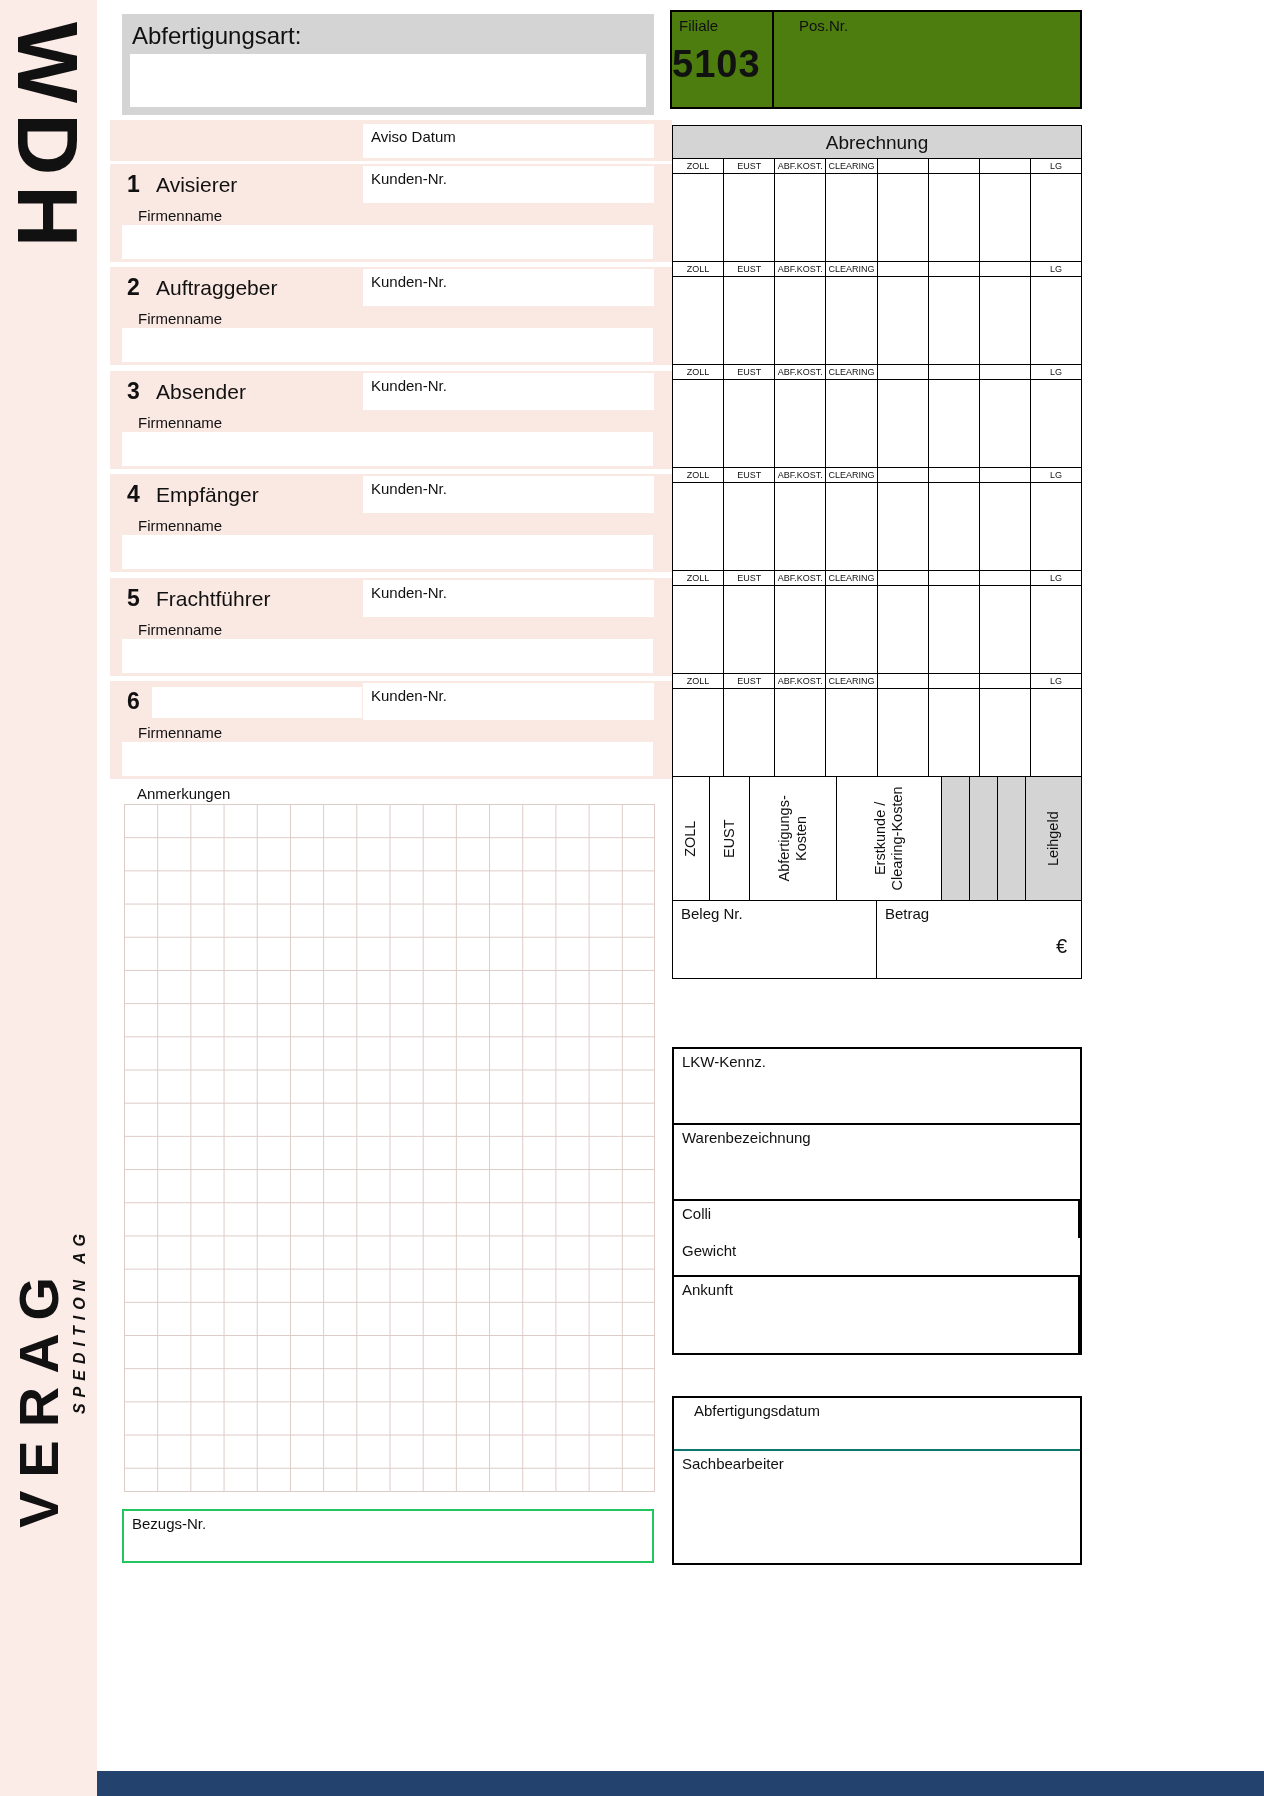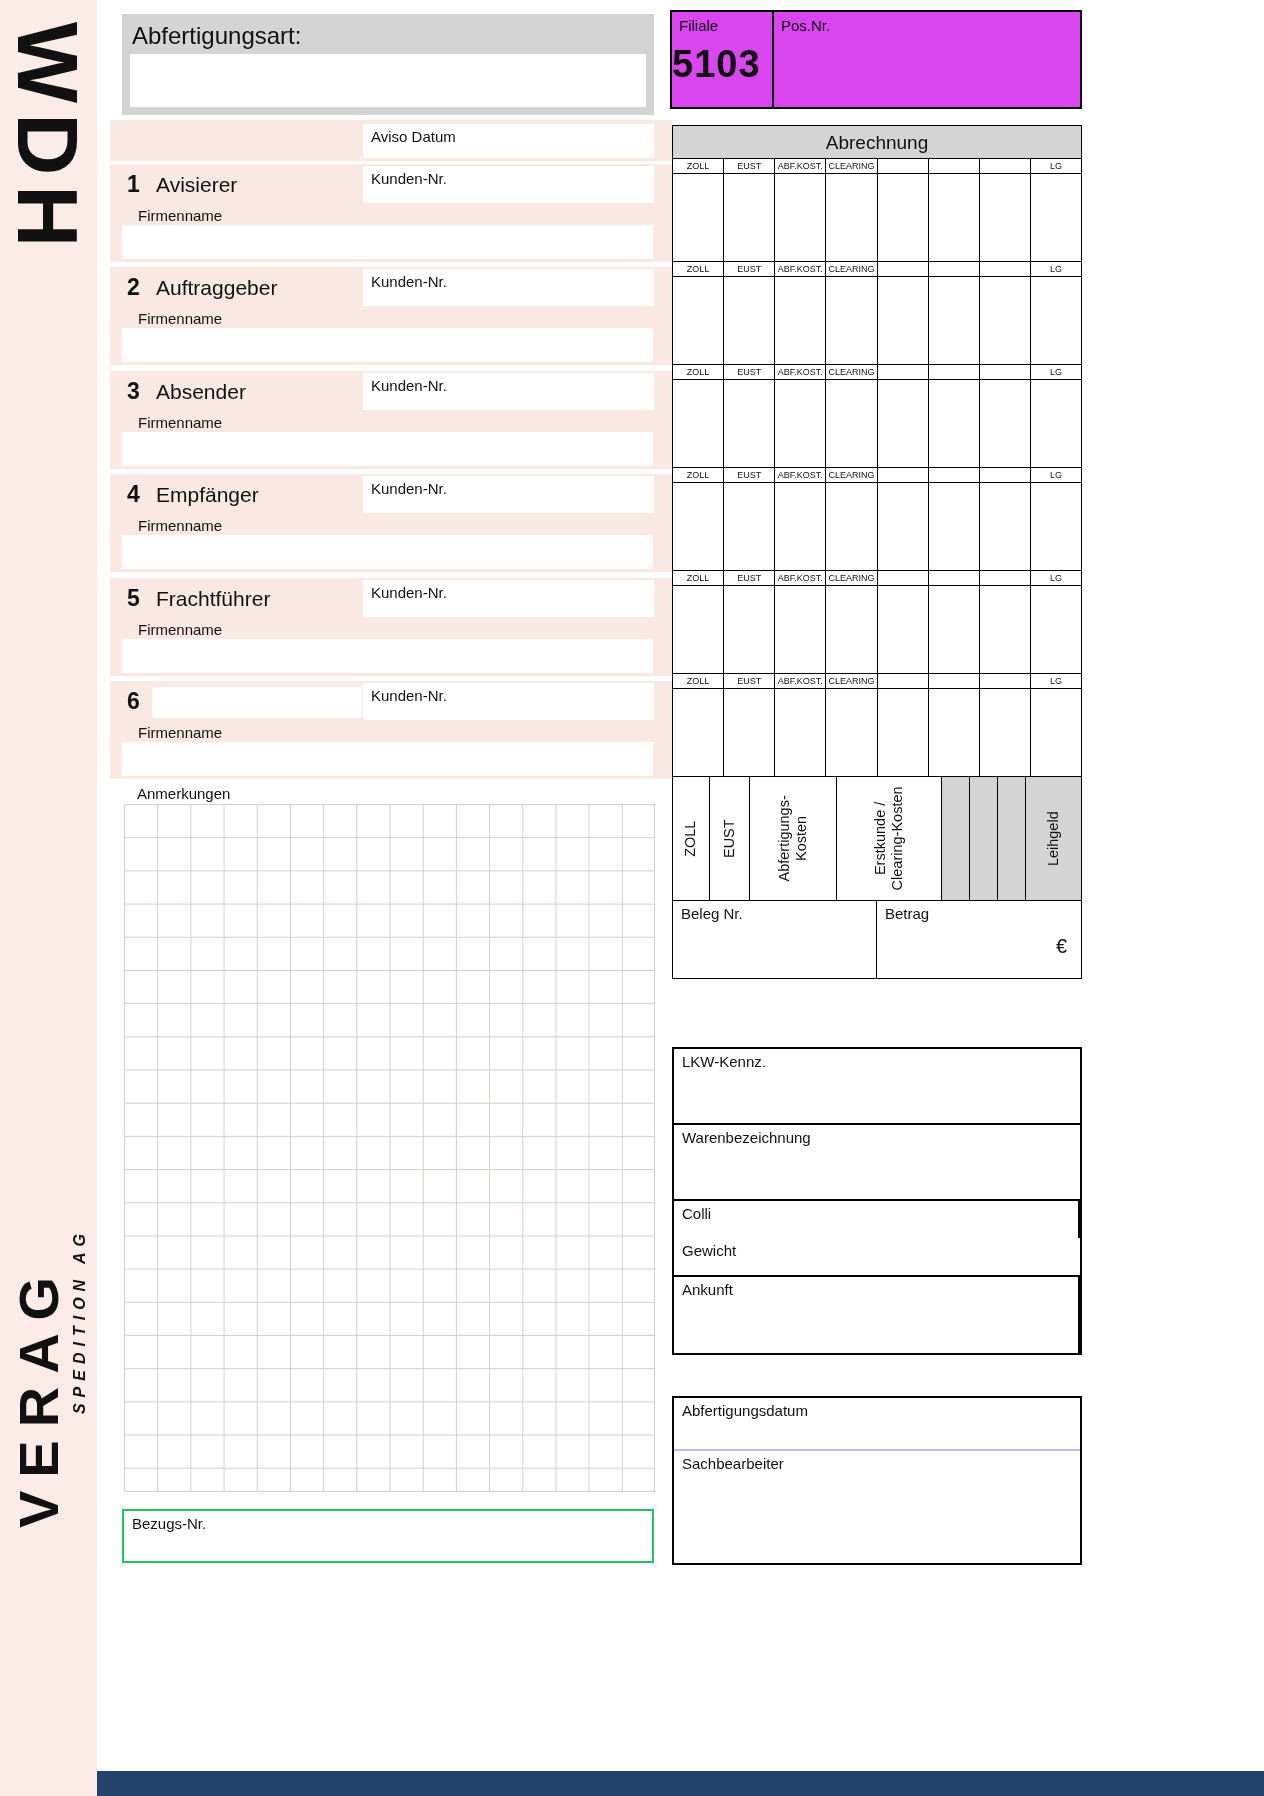--- a/index.html
+++ b/index.html
@@ -13,23 +13,23 @@
   .verag { position:absolute; left:-102px; top:1330px; width:310px; height:86px; transform:rotate(-90deg); }
   .verag-name { font-size:56px; font-weight:700; letter-spacing:13px; line-height:1.05; white-space:nowrap; }
   .verag-sub { font-size:16px; font-weight:700; font-style:italic; letter-spacing:6px; text-align:right; padding-right:10px; margin-top:2px; white-space:nowrap; }
   .bottom-bar { position:absolute; left:97px; top:1771px; width:1167px; height:25px; background:#24426e; }
 
   
   .abfart-box { position:absolute; left:122px; top:14px; width:532px; height:101px; background:#d4d4d4; }
   .abfart-label { position:absolute; left:10px; top:8px; font-size:24px; }
   .abfart-input { position:absolute; left:8px; top:40px; width:516px; height:53px; background:#fff; }
 
-  .filiale-box { position:absolute; left:670px; top:10px; width:412px; height:99px; border:2px solid #000; display:flex; background:#d946ef; }
+  .filiale-box { position:absolute; left:670px; top:10px; width:412px; height:99px; border:2px solid #000; display:flex; background:#4d7c0f; }
   .filiale-cell { width:102px; border-right:2px solid #000; }
-  .posnr-cell { flex:1 1 0; }
+  .posnr-cell { flex:1 1 0;margin-left:18px; }
   .cell-label { display:block; font-size:15px; padding:5px 7px; }
   .filiale-value { font-size:38px; font-weight:700; margin-top:4px; letter-spacing:1px; }
 
   
   .aviso-strip { position:absolute; left:110px; top:120px; width:562px; height:41px; background:#fae8e3; }
   .aviso-box { position:absolute; left:253px; top:4px; width:291px; height:34px; background:#fff; }
   .inner-label { display:block; font-size:15px; padding:4px 8px; }
 
   .party { position:absolute; left:110px; width:562px; height:98px; background:#fae8e3; }
   .party-num { position:absolute; left:17px; top:7px; font-size:23px; font-weight:700; }
@@ -66,21 +66,21 @@
 
   
   .ship-group { position:absolute; left:672px; top:1047px; width:410px; border:2px solid #000; background:#fff; }
   .ship-row { height:76px; border-bottom:2px solid #000; position:relative; }
   .ship-group .ship-row:last-child { border-bottom:none; }
   .ship-split { display:flex;flex-direction:column; }
   .ship-half { flex:1 1 0; position:relative; }
   .ship-half:first-child { border-right:2px solid #000; }
 
   .proc-group { position:absolute; left:672px; top:1396px; width:410px; border:2px solid #000; background:#fff; }
-  .proc-row1 { height:53px; border-bottom:2px solid #c4b5fd; }
+  .proc-row1 { height:53px; border-bottom:2px solid #0f766e;padding-left:12px; }
   .proc-row2 { height:112px; }
 
   .bezugs-box { position:absolute; left:122px; top:1509px; width:532px; height:54px; border:2px solid #22c55e; background:#fff; }
 </style>
 </head>
 <body>
 
 <div class="page">
 
   <div class="sidebar">

